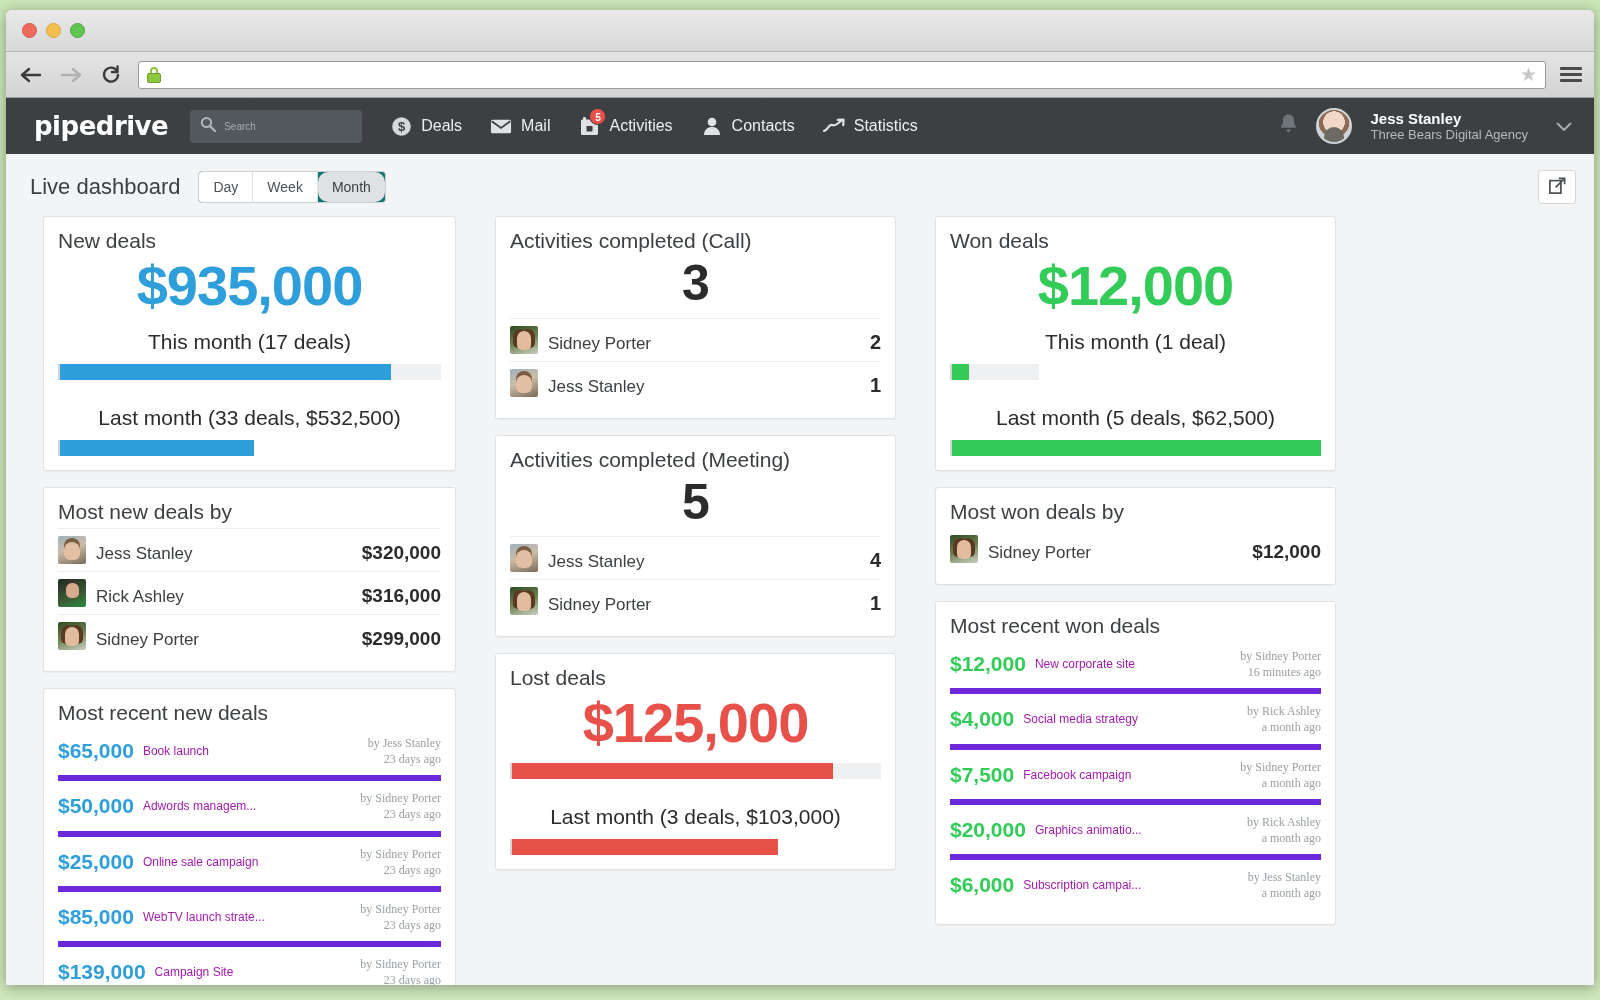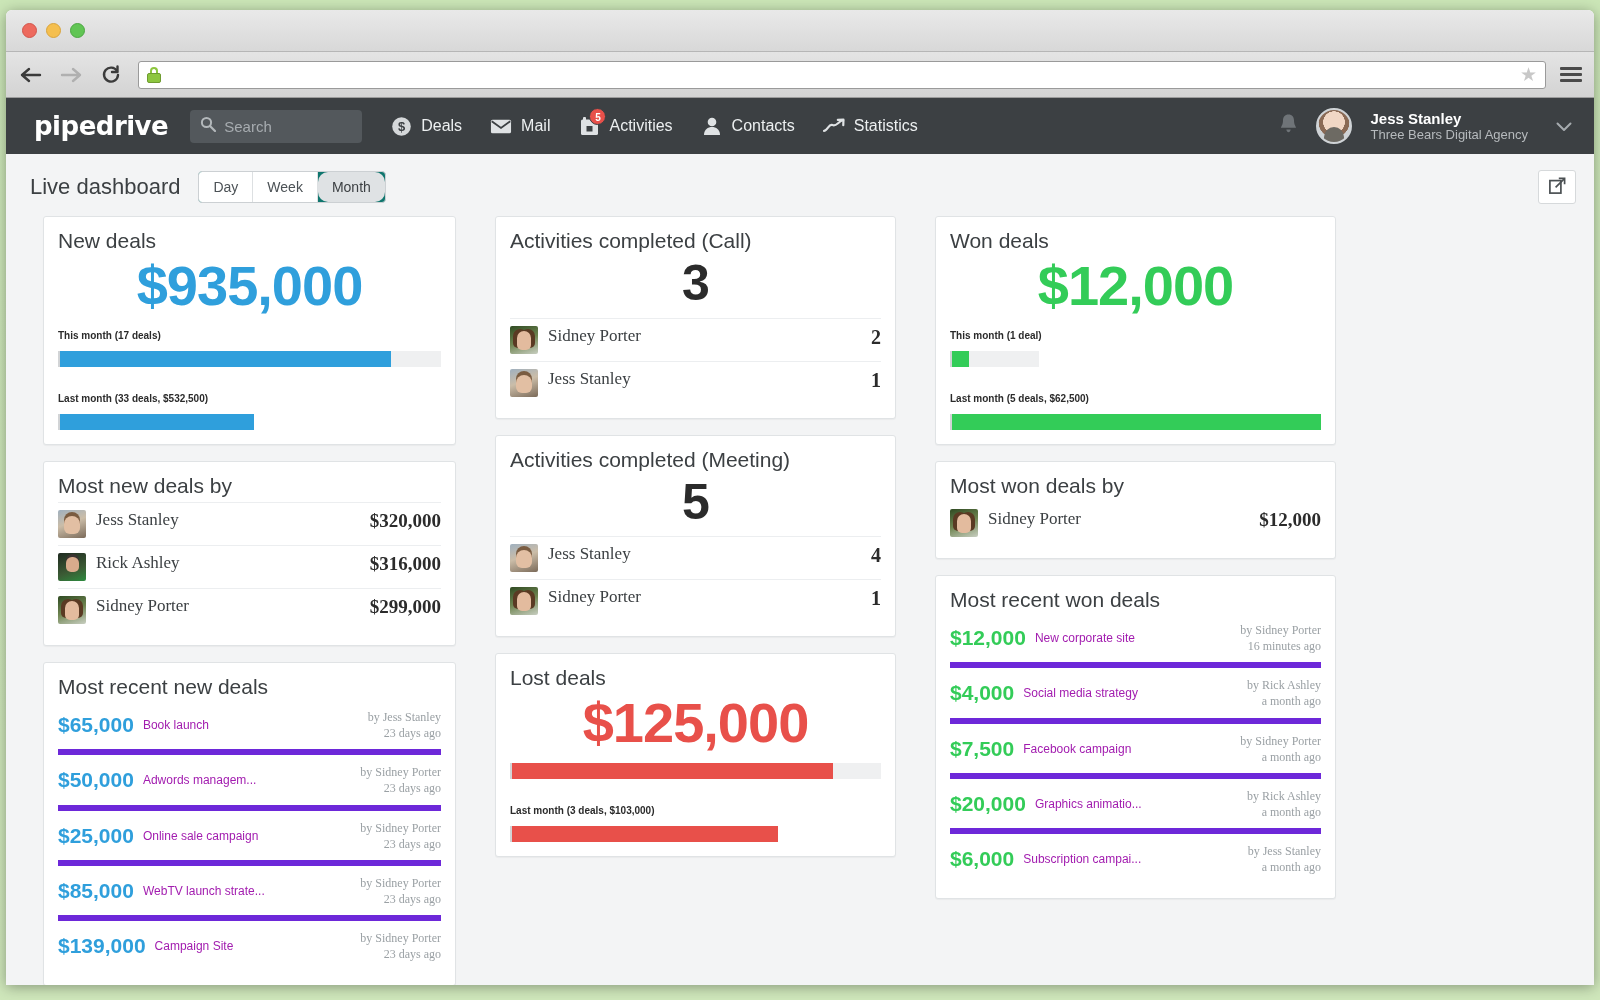--- a/index.html
+++ b/index.html
@@ -73,21 +73,21 @@
     padding: 0 22px 0 28px;
     color: #fff;
   }
   .logo { font-size: 26px; font-weight: 700; letter-spacing:-0.5px; color:#fff; margin-right: 22px; font-family:"DejaVu Sans", sans-serif;}
   .searchbox {
     width: 172px; height: 33px; background:#53585c; border-radius:4px;
     display:flex; align-items:center; padding: 0 10px; gap: 8px; margin-right: 28px;
   }
   .searchbox input {
     background: transparent; border:none; outline:none;
-    color:#cfd2d4; font-size:15px; width:100%;
+    color:#cfd2d4; font-size:10px; width:100%;
     font-family:"Liberation Sans", sans-serif;
   }
   .searchbox input::placeholder { color:#a7acb0; }
   .navitem { display:flex; align-items:center; gap:9px; margin-right:28px; font-size:16px; color:#eceff0; position:relative; cursor:pointer;}
   .navicon { width:22px; height:22px; display:flex; align-items:center; justify-content:center; position:relative;}
   .badge {
     position:absolute; top:-7px; left:11px;
     background:#e8504a; color:#fff; font-size:10px; font-weight:700;
     border-radius:9px; min-width:17px; height:17px; line-height:17px; text-align:center;
     padding: 0 4px; border:1.5px solid #3c4043;
@@ -125,32 +125,32 @@
 
   .card { background:#fff; border:1px solid #e0e3e5; border-radius:3px; box-shadow:0 1px 1px rgba(0,0,0,.04); padding: 12px 14px 14px 14px;}
   .card h2 { font-size:21px; font-weight:400; color:#3c4043; margin-bottom:4px;}
 
   .bignum { text-align:center; font-size:56px; font-weight:700; line-height:1.05; letter-spacing:-1px;}
   .bignum.blue { color:#2f9fdc;}
   .bignum.green { color:#33cc58;}
   .bignum.red { color:#e8504a;}
   .bignum.dark { color:#2b2b2b; font-size:50px;}
 
-  .sublabel { text-align:left; font-size:10px; font-weight:700; color:#2b2b2b; margin-top:14px;}
+  .sublabel { text-align:center; font-size:21px; font-weight:400; color:#2b2b2b; margin-top:14px;}
   .bartrack { height:16px; background:#eff0f1; margin-top:10px; position:relative; border-left:2px solid #d2d4d6;}
   .barfill { height:16px; }
   .barfill.blue { background:#2f9fdc;}
   .barfill.green { background:#33cc58;}
   .barfill.red { background:#e8504a;}
   .bar-noTrack { background:transparent; }
 
   .rowlist { margin-top:4px; }
   .prow {
-    display:flex; align-items:flex-start; gap:10px;
-    padding: 7px 0; border-top:1px solid #eceef0; font-size:17px; color:#3c4043;font-family:Liberation Serif, serif;
+    display:flex; align-items:flex-end; gap:10px;
+    padding: 7px 0; border-top:1px solid #eceef0; font-size:17px; color:#3c4043;
   }
   .prow:first-child { border-top:1px solid #eceef0; }
   .pavatar { width:28px; height:28px; flex:0 0 28px; border-radius:2px; overflow:hidden; position:relative;}
   .av-jess { background: linear-gradient(160deg,#9fb0bf 0%, #cbbda8 45%, #7b6a59 100%); }
   .av-jess::after { content:""; position:absolute; left:6px; top:6px; width:16px; height:18px; background:#e2bfa3; border-radius:8px 8px 6px 6px; box-shadow: 0 -4px 0 #7a5c41;}
   .av-sidney { background: linear-gradient(160deg,#2f4a22 0%, #6e8450 50%, #c9cfc2 100%); }
   .av-sidney::after { content:""; position:absolute; left:7px; top:5px; width:14px; height:19px; background:#e3bb9e; border-radius:7px 7px 5px 5px; box-shadow: -4px -2px 0 #5a3a23, 4px -2px 0 #5a3a23;}
   .av-rick { background: linear-gradient(160deg,#1f2a20 0%, #3b5a34 60%, #2d8c3f 100%); }
   .av-rick::after { content:""; position:absolute; left:8px; top:4px; width:13px; height:15px; background:#d8ab8c; border-radius:6px 6px 5px 5px; box-shadow: 0 -3px 0 #3a3330;}
   .pname { flex:1 1 auto; }

